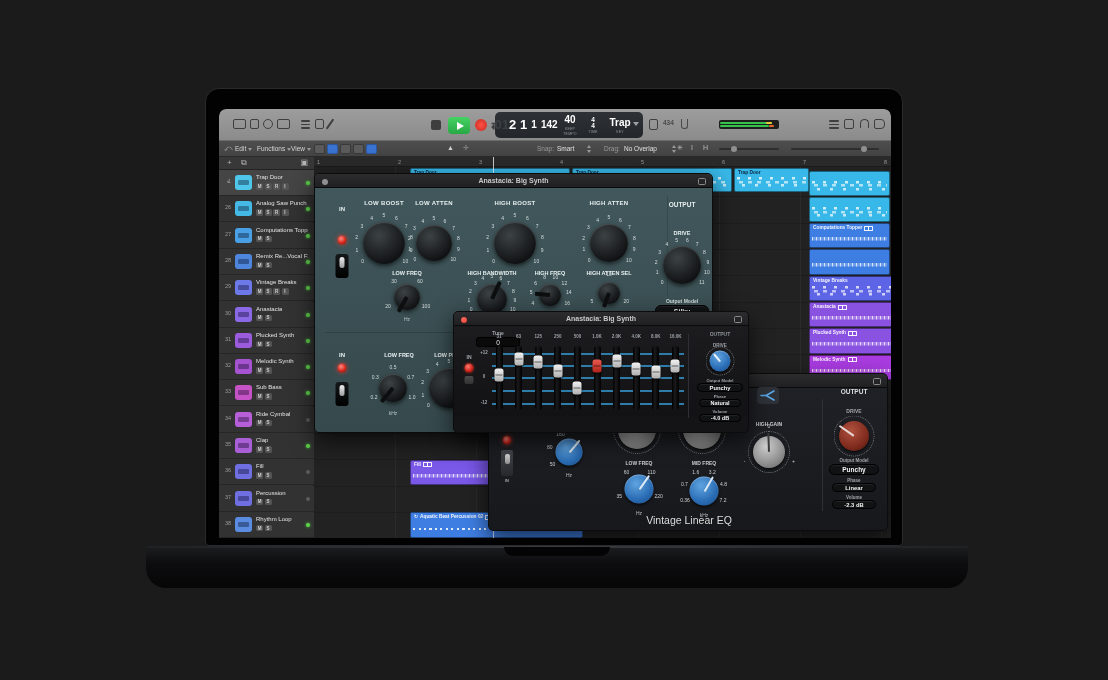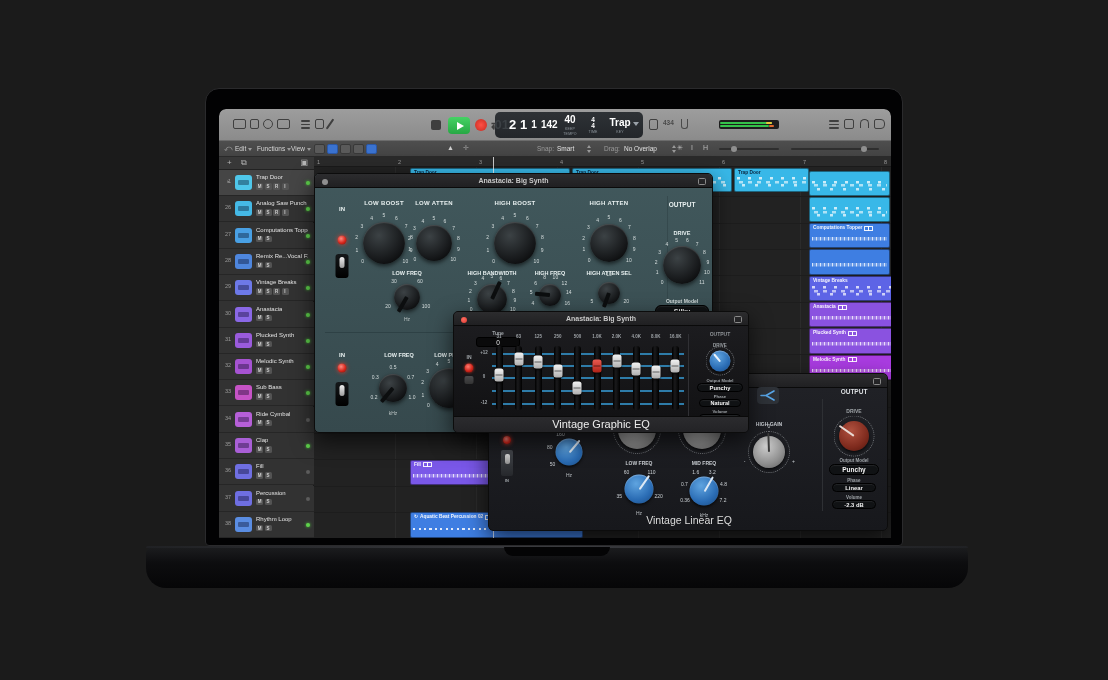--- a/index.html
+++ b/index.html
@@ -763,21 +763,20 @@
               <div class="ptr" style="height: 10px; background: rgb(234, 242, 250); width: 1.5px; transform: translateX(-50%) rotate(140deg);"></div>
             </div>
             <div class="tickring" style="left: 266px; top: 35px; width: 29px; height: 29px;"></div>
             <div class="slbl" style="left: 266px; top: 51.5px; font-size: 4.2px;">Output Model</div>
             <div class="pill" style="left: 266px; top: 57px; width: 46px; height: 9px; font-size: 5.8px;">Punchy</div>
             <div class="slbl" style="left: 266px; top: 68px; font-size: 4.2px;">Phase</div>
             <div class="pill" style="left: 266px; top: 73px; width: 42px; height: 8px; font-size: 5.5px;">Natural</div>
             <div class="slbl" style="left: 266px; top: 83px; font-size: 4.2px;">Volume</div>
             <div class="pill" style="left: 266px; top: 88px; width: 42px; height: 8px; font-size: 5.5px;">-4.0 dB</div>
           </div>
-        <div class="geq-foot">Vintage Graphic EQ</div>
       </div>
 
     </div>
 
   </div>
   <div class="base">
       <div class="notch"></div>
     </div>
 </div>
 

